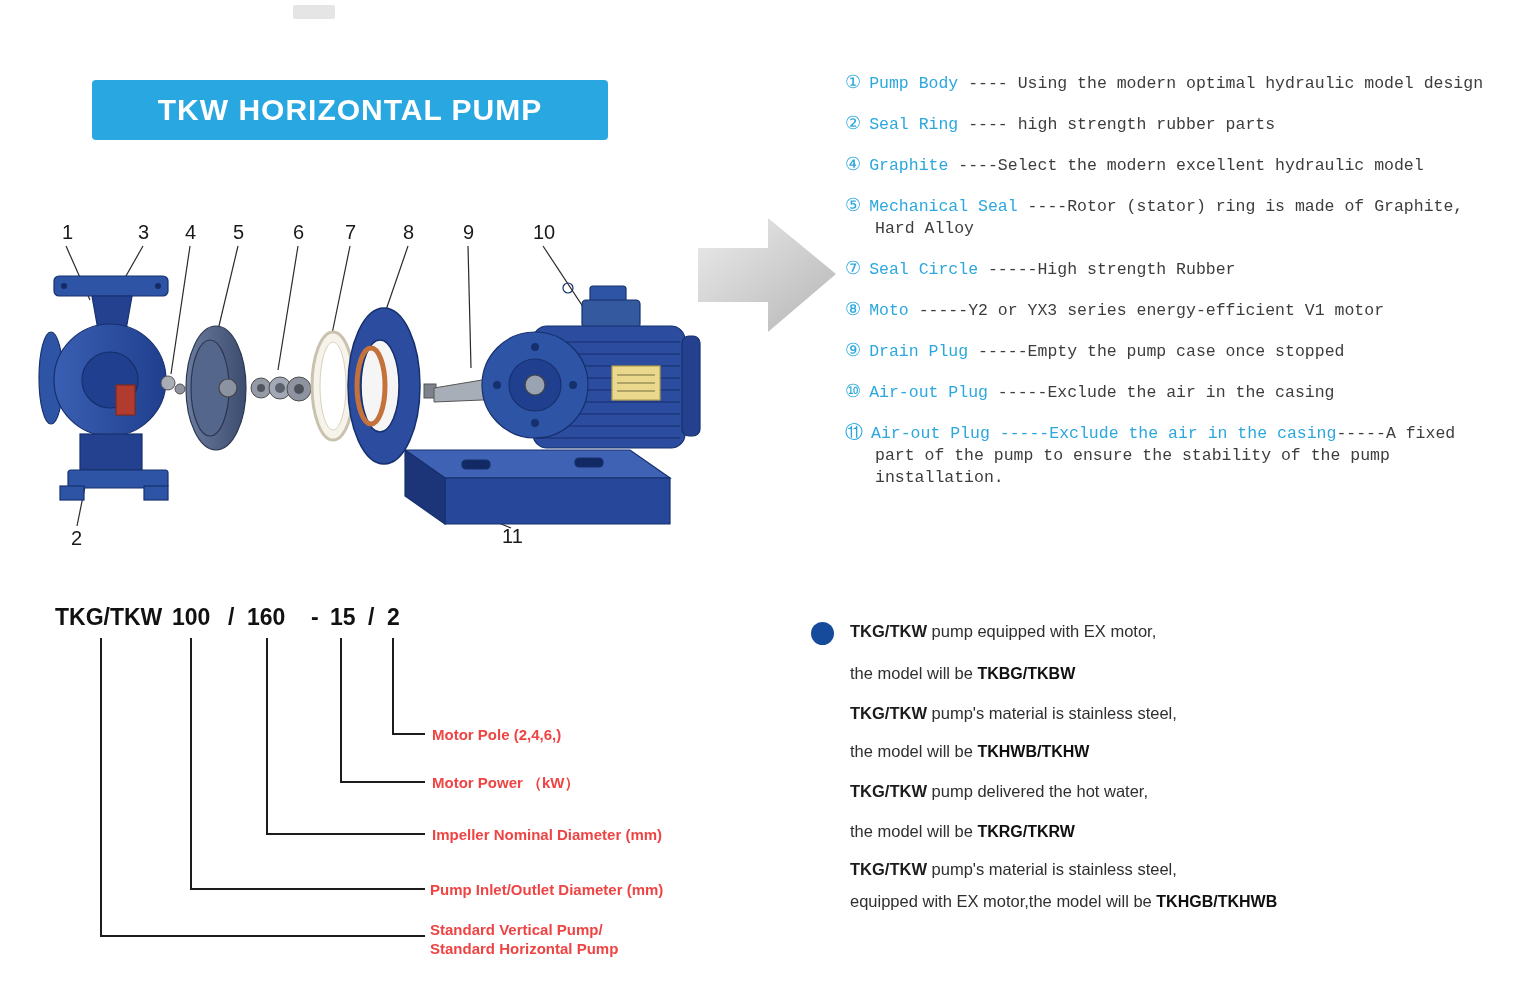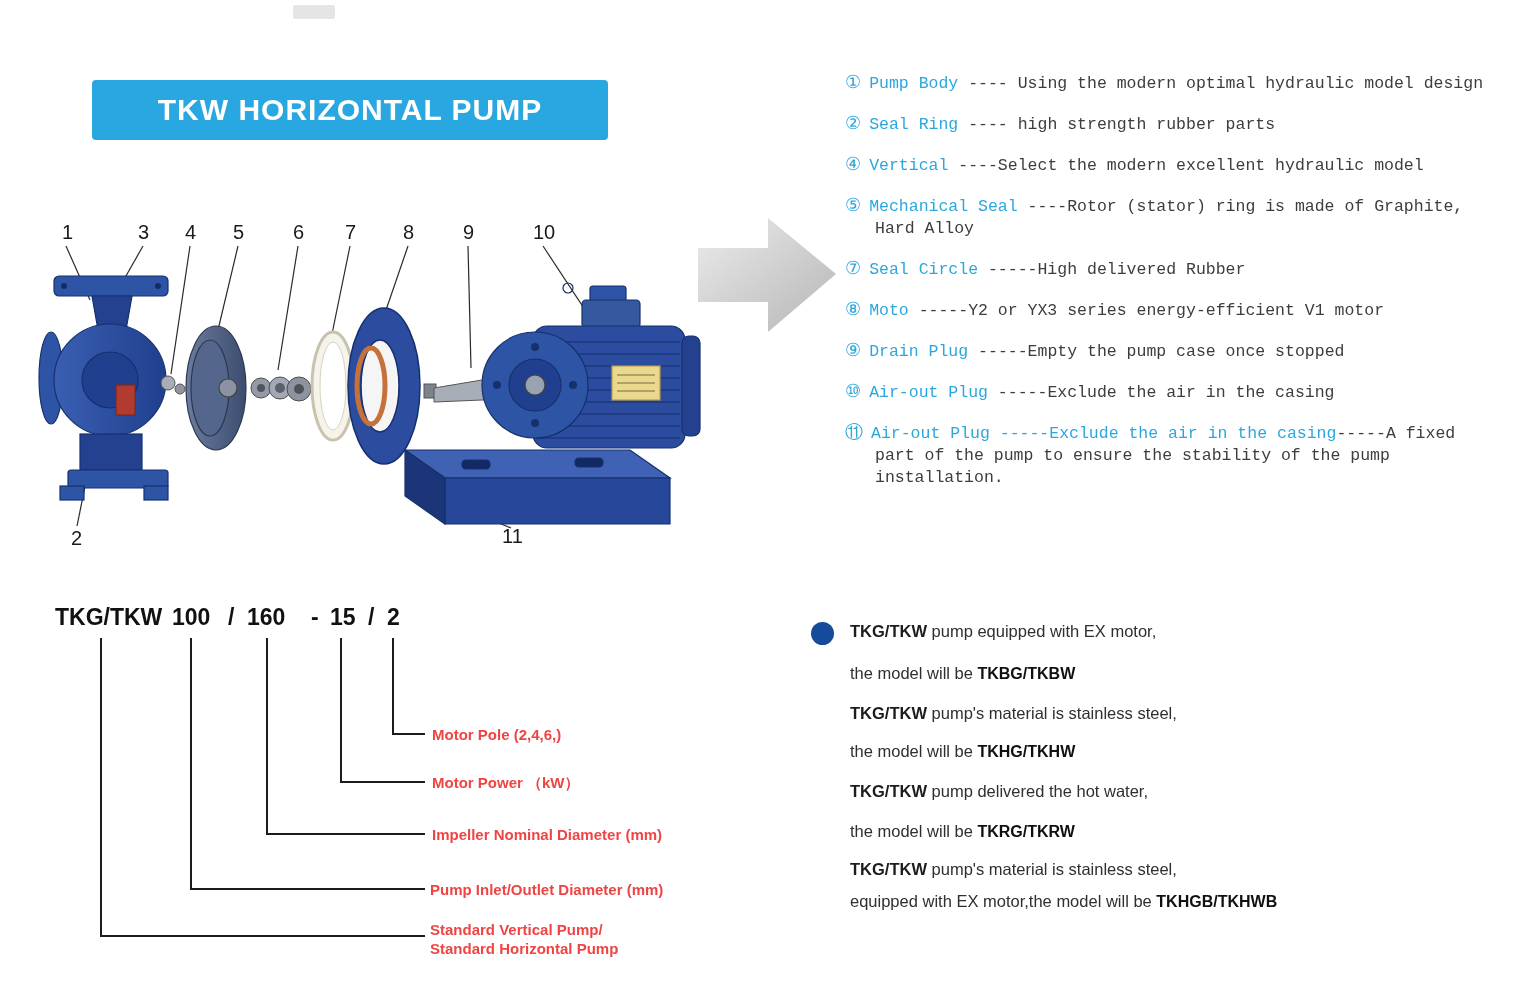--- a/index.html
+++ b/index.html
@@ -187,27 +187,27 @@
   </svg>
 
   <div class="parts">
     <div class="part-row">
       <span class="pnum">①</span><span class="pname">Pump Body</span><span class="pdesc"> ---- Using the modern optimal hydraulic model design</span>
     </div>
     <div class="part-row">
       <span class="pnum">②</span><span class="pname">Seal Ring</span><span class="pdesc"> ---- high strength rubber parts</span>
     </div>
     <div class="part-row">
-      <span class="pnum">④</span><span class="pname">Vertical</span><span class="pdesc"> ----Select the modern excellent hydraulic model</span>
+      <span class="pnum">④</span><span class="pname">Graphite</span><span class="pdesc"> ----Select the modern excellent hydraulic model</span>
     </div>
     <div class="part-row">
       <span class="pnum">⑤</span><span class="pname">Mechanical Seal</span><span class="pdesc"> ----Rotor (stator) ring is made of Graphite, Hard Alloy</span>
     </div>
     <div class="part-row">
-      <span class="pnum">⑦</span><span class="pname">Seal Circle</span><span class="pdesc"> -----High delivered Rubber</span>
+      <span class="pnum">⑦</span><span class="pname">Seal Circle</span><span class="pdesc"> -----High strength Rubber</span>
     </div>
     <div class="part-row">
       <span class="pnum">⑧</span><span class="pname">Moto</span><span class="pdesc"> -----Y2 or YX3 series energy-efficient V1 motor</span>
     </div>
     <div class="part-row">
       <span class="pnum">⑨</span><span class="pname">Drain Plug</span><span class="pdesc"> -----Empty the pump case once stopped</span>
     </div>
     <div class="part-row">
       <span class="pnum">⑩</span><span class="pname">Air-out Plug</span><span class="pdesc"> -----Exclude the air in the casing</span>
     </div>
@@ -247,21 +247,21 @@
       <span class="lead">TKG/TKW</span><span> pump equipped with EX motor,</span>
     </div>
     <div class="vline" style="left:850px; top:664px">
       <span>the model will be </span><span class="model-bold">TKBG/TKBW</span>
     </div>
 
     <div class="vline" style="left:850px; top:704px">
       <span class="lead">TKG/TKW</span><span> pump's material is stainless steel,</span>
     </div>
     <div class="vline" style="left:850px; top:742px">
-      <span>the model will be </span><span class="model-bold">TKHG/TKHW</span>
+      <span>the model will be </span><span class="model-bold">TKHWB/TKHW</span>
     </div>
 
     <div class="vline" style="left:850px; top:782px">
       <span class="lead">TKG/TKW</span><span> pump delivered the hot water,</span>
     </div>
     <div class="vline" style="left:850px; top:822px">
       <span>the model will be </span><span class="model-bold">TKRG/TKRW</span>
     </div>
 
     <div class="vline" style="left:850px; top:860px">

